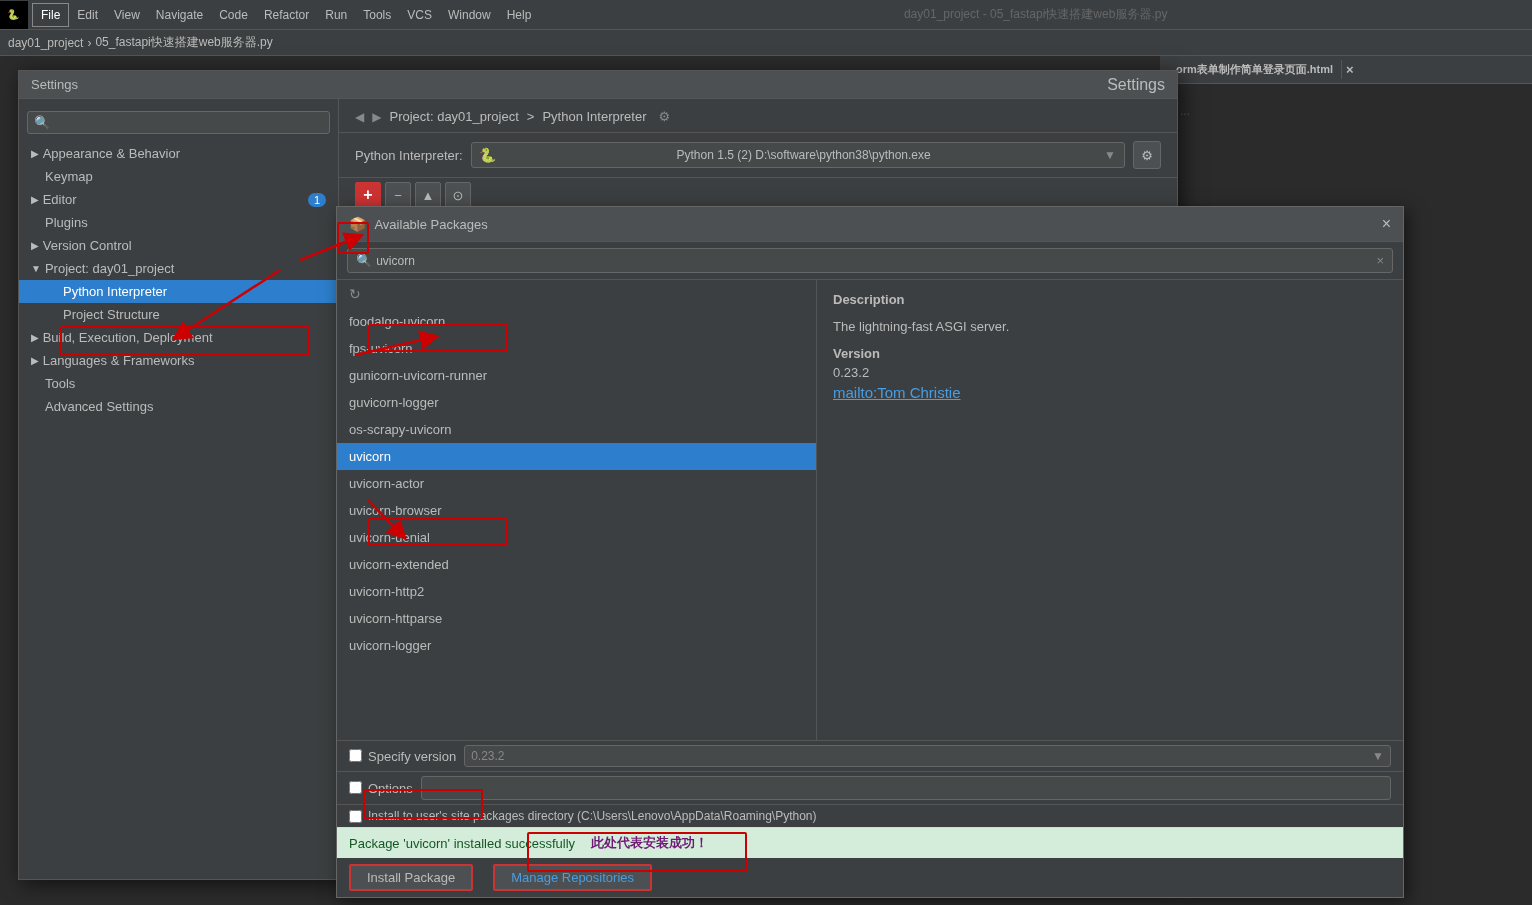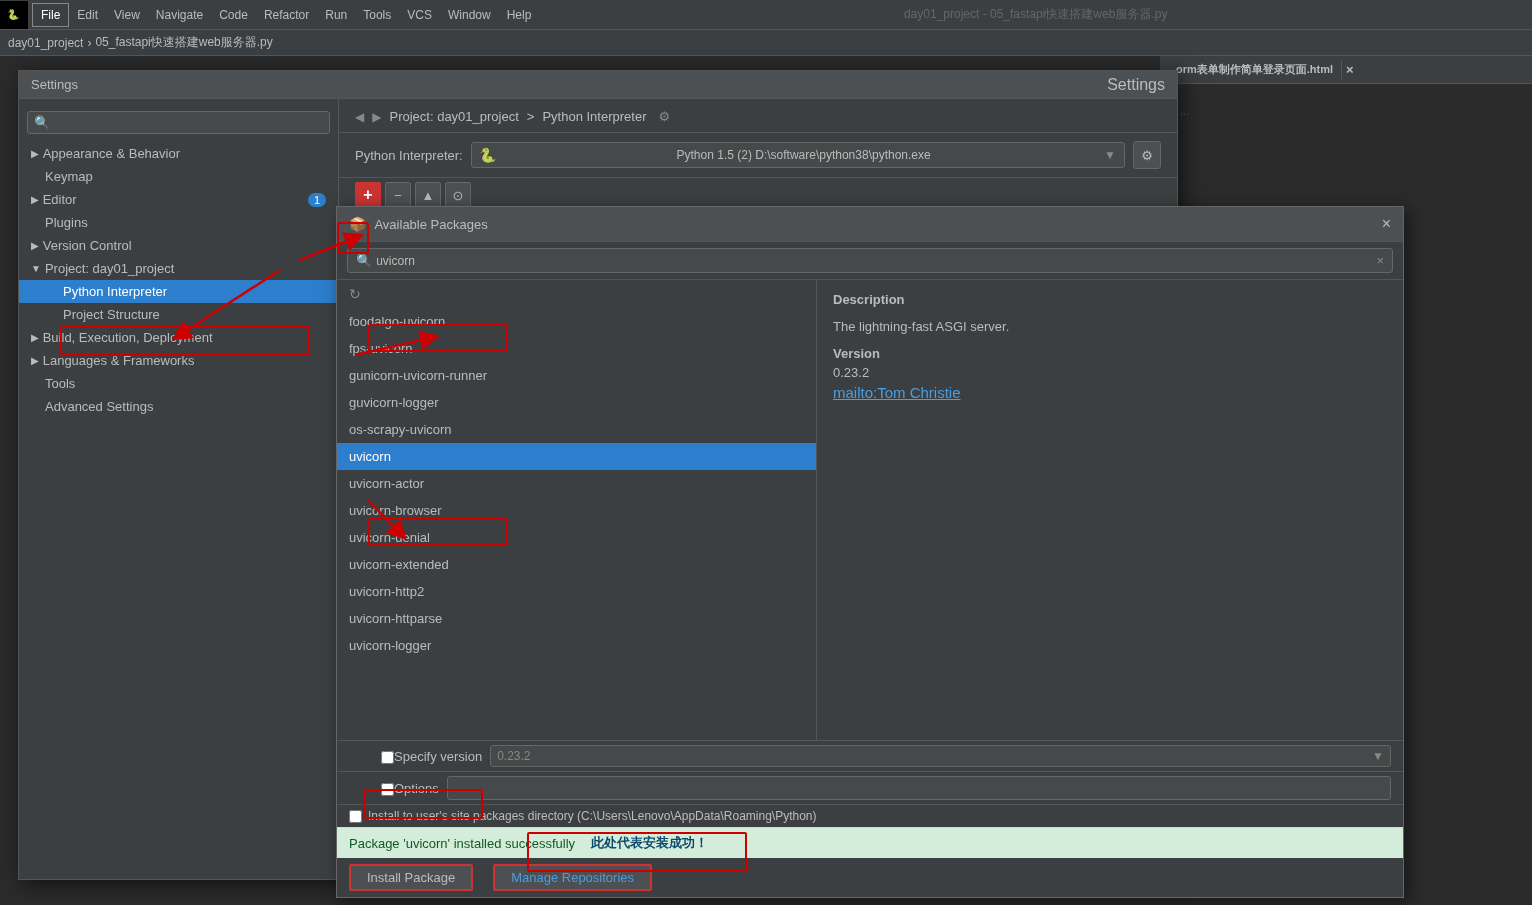--- a/index.html
+++ b/index.html
@@ -149,36 +149,36 @@
     .pkg-list-refresh { padding: 6px 12px; display: flex; align-items: center; }
     .refresh-icon { color: #888; cursor: pointer; font-size: 14px; }
 
     
     .desc-panel { flex: 1; padding: 12px 16px; overflow-y: auto; }
     .desc-title { color: #bbb; font-size: 13px; font-weight: bold; margin-bottom: 12px; }
     .desc-text { color: #bbb; font-size: 13px; margin-bottom: 12px; }
     .desc-version-label { color: #bbb; font-size: 13px; font-weight: bold; margin-bottom: 4px; }
     .desc-version { color: #bbb; font-size: 13px; margin-bottom: 4px; }
     .desc-link { color: #4a9de0; font-size: 15px; text-decoration: underline; cursor: pointer; }
-    .checkbox-wrapper { display: flex; align-items: flex-end; gap: 0; color: #bbb; font-size: 13px; margin-left: 32px; }
+    .checkbox-wrapper { display: flex; align-items: flex-start; gap: 6px; color: #bbb; font-size: 13px; }
     .checkbox-wrapper input[type=checkbox] { cursor: pointer; }
     .version-select {
       flex: 1; background: #45494a; border: 1px solid #666; border-radius: 3px;
       color: #888; padding: 3px 6px; font-size: 12px; display: flex; align-items: center;
       justify-content: space-between;
     }
     .checkbox-wrapper2 { display: flex; align-items: center; gap: 6px; color: #bbb; font-size: 12px; }
 
     
     .success-bar {
       background: #d4edda; border-top: 1px solid #c3e6cb;
       padding: 6px 12px; display: flex; align-items: center; gap: 16px;
     }
     .success-text { color: #155724; font-size: 13px; }
-    .success-note { color: #0c4a6e; font-size: 13px; font-weight: bold; }
+    .success-note { color: #701a75; font-size: 13px; font-weight: bold; }
 
     
     .action-row { padding: 6px 12px; display: flex; align-items: center; gap: 20px; }
     .install-btn {
       padding: 4px 16px; background: #4c5052; border: 2px solid #cc3333;
       color: #bbb; font-size: 13px; cursor: pointer; border-radius: 2px;
     }
     .manage-btn {
       padding: 4px 16px; background: #4c5052; border: 2px solid #cc3333;
       color: #4a9de0; font-size: 13px; cursor: pointer; border-radius: 2px;

